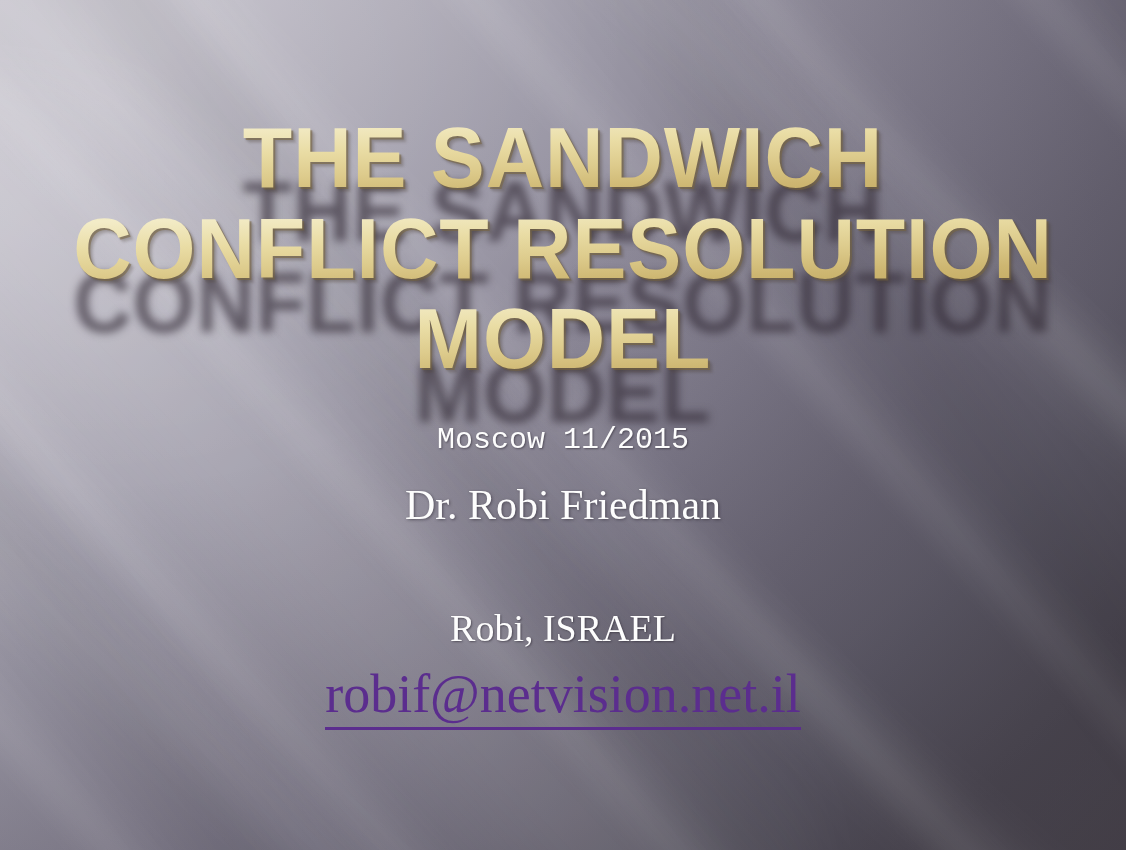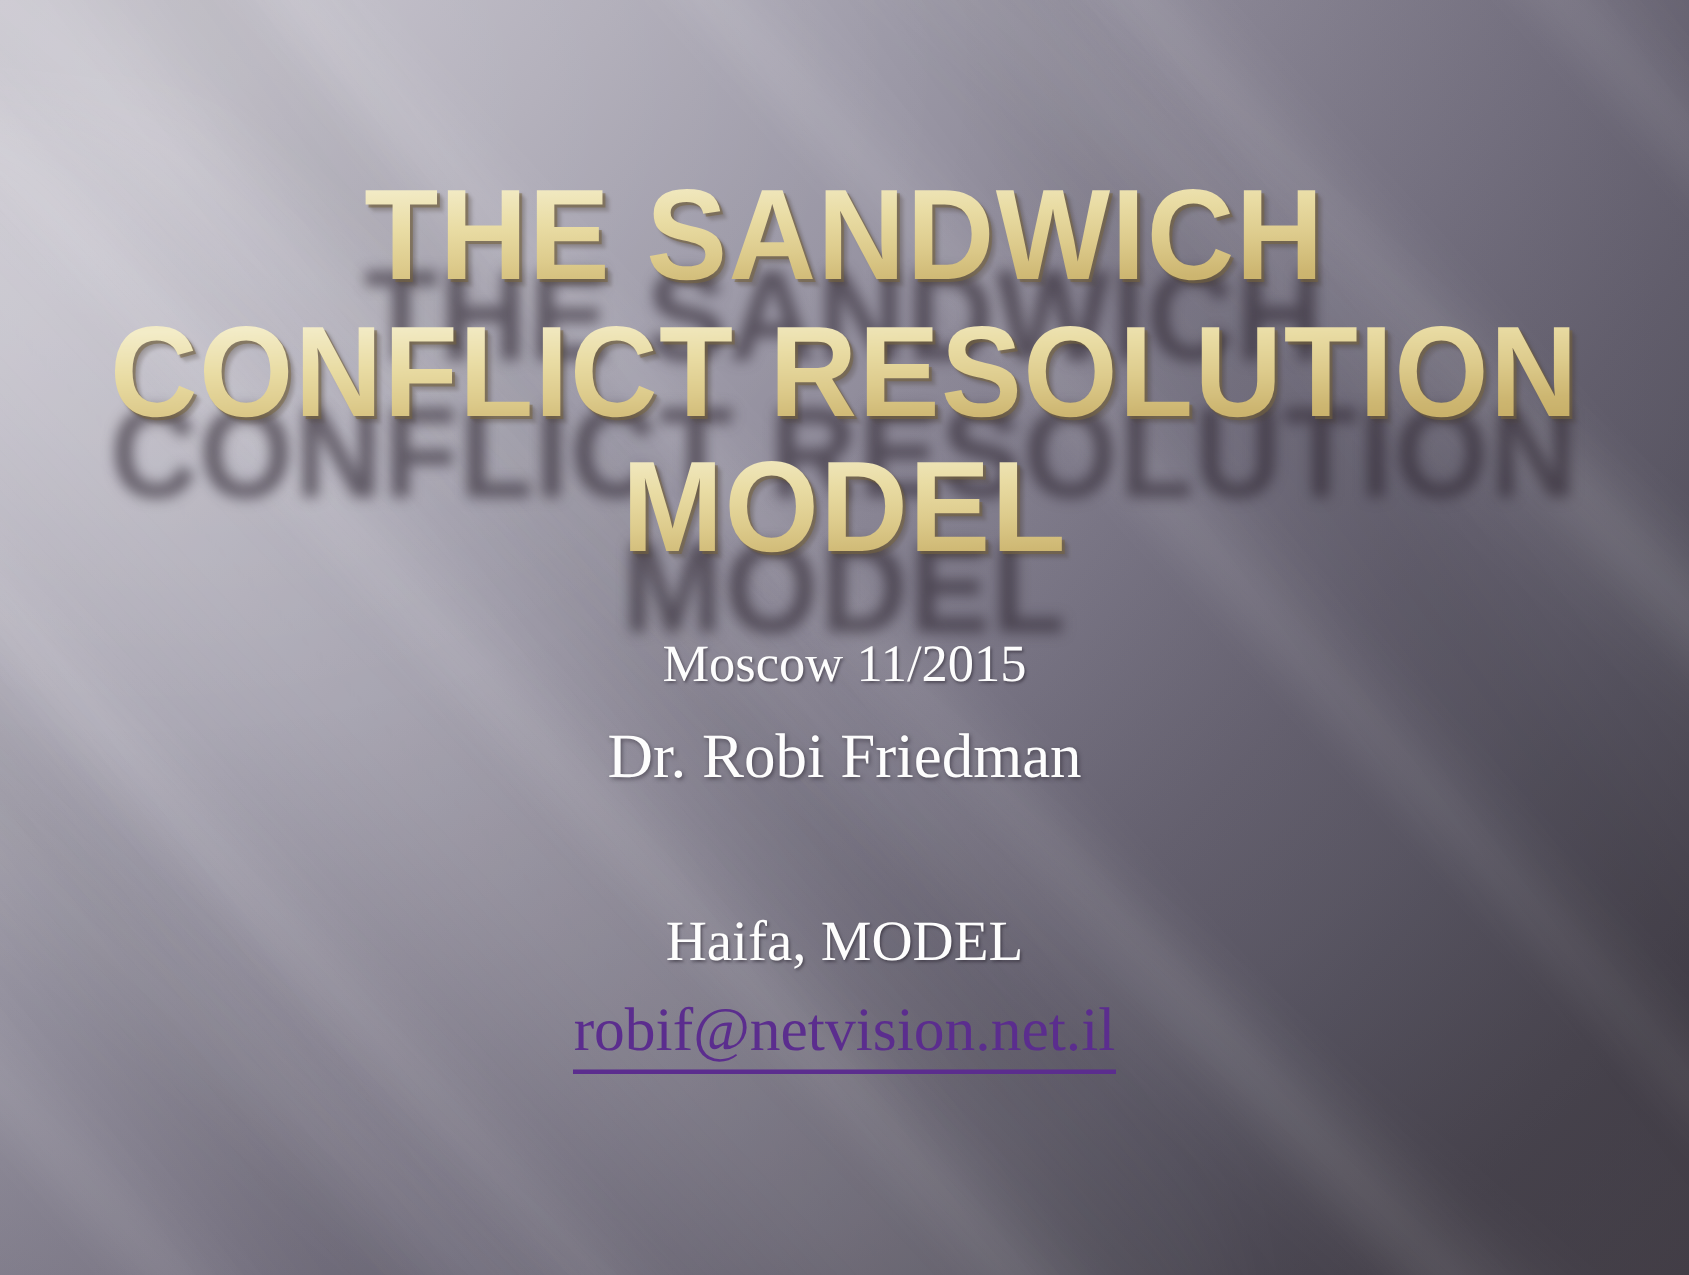--- a/index.html
+++ b/index.html
@@ -152,40 +152,41 @@
     text-shadow:none;
     filter:drop-shadow(2px 2px 0 rgba(120,100,60,.55))
            drop-shadow(3px 3px 1px rgba(70,58,46,.35));
   }
 
   
   .sub { position:absolute; left:0; right:0; color:#fdfdfd; }
 
   .event {
     top:424px;
-    font-size:35px;
+    font-size:30px;
     line-height:1.1;
     text-shadow:1px 1px 2px rgba(40,34,46,.55);
+    font-family:Liberation Mono, monospace;
   }
   .author {
     top:482px;
     font-size:42px;
     line-height:1.12;
     text-shadow:1px 1px 3px rgba(40,34,46,.55);
   }
   .city {
     top:608px;
     font-size:38px;
     line-height:1.1;
     text-shadow:1px 1px 2px rgba(40,34,46,.55);
   }
   .email-row { top:664px; }
   .email-link {
     display:inline-block;
-    font-size:41px;
+    font-size:54px;
     line-height:1.12;
     color:#5b2d8e;
     text-decoration:none;
     border-bottom:3px solid #5b2d8e;
     padding-bottom:3px;
     cursor:pointer;
   }
 </style>
 </head>
 <body>
@@ -216,20 +217,20 @@
         <div class="shadow">MODEL</div>
         <div class="face">MODEL</div>
       </div>
 
     </div>
 
     <div class="sub event">Moscow 11/2015</div>
 
     <div class="sub author">Dr. Robi Friedman</div>
 
-    <div class="sub city">Haifa, MODEL</div>
+    <div class="sub city">Robi, ISRAEL</div>
 
     <div class="sub email-row">
       <a class="email-link" href="#">robif@netvision.net.il</a>
     </div>
 
   </div>
 </div>
 
 </body></html>

